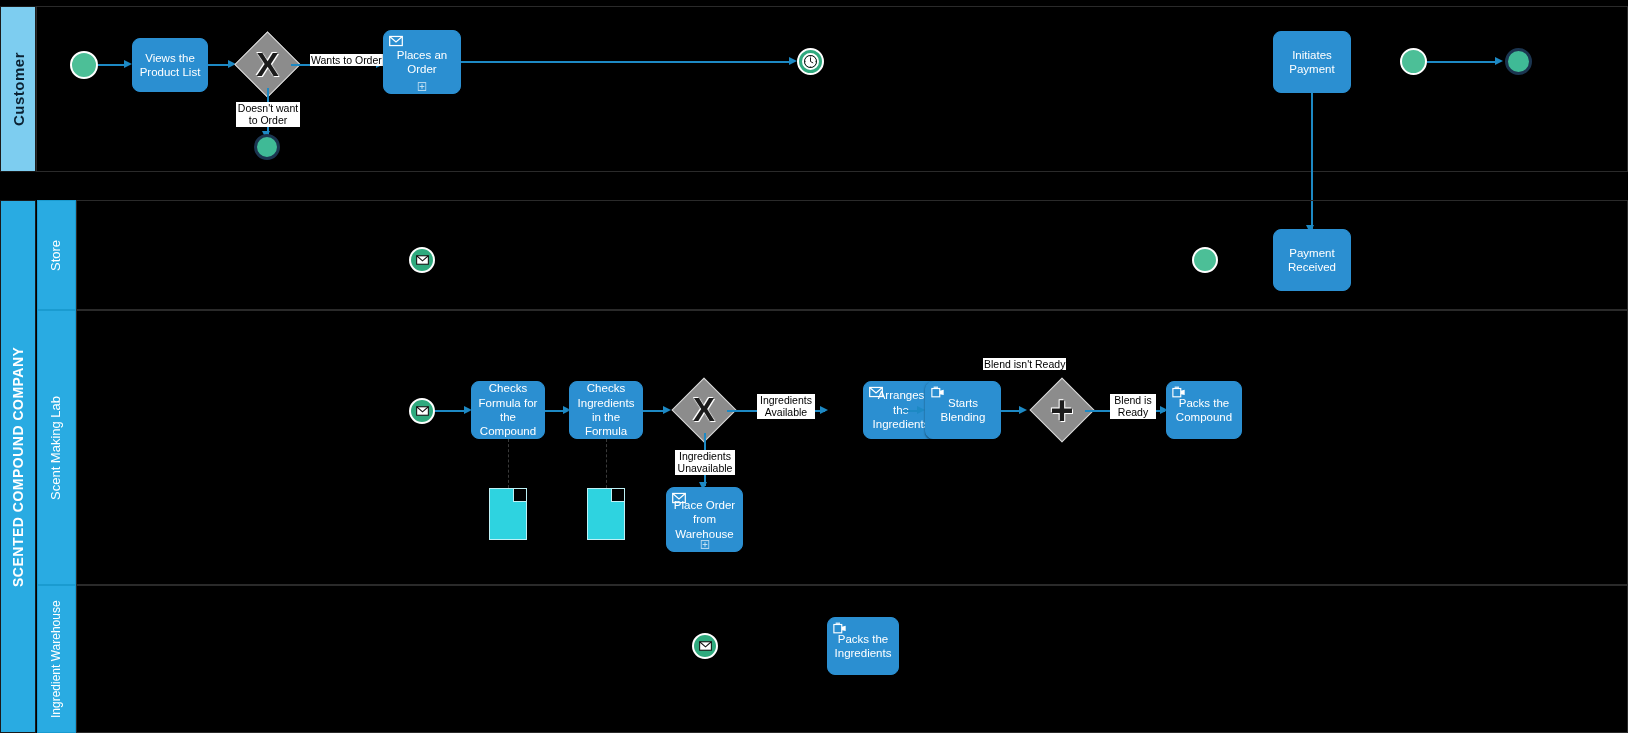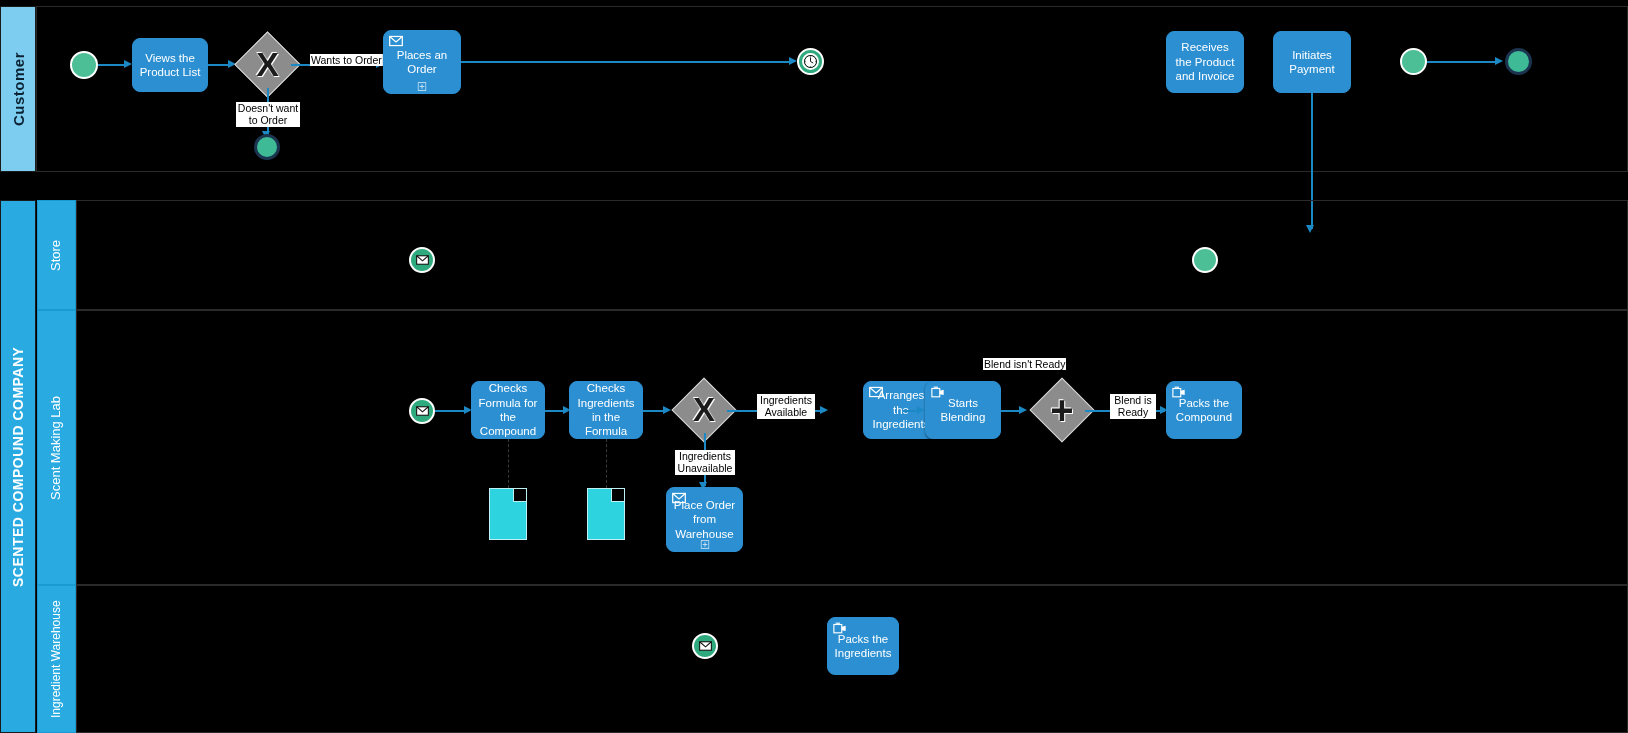--- a/index.html
+++ b/index.html
@@ -270,25 +270,20 @@
       <line x1="10" y1="10" x2="10" y2="4.6" stroke="#111" stroke-width="1.3"></line>
       <line x1="10" y1="10" x2="13.6" y2="12" stroke="#111" stroke-width="1.3"></line>
       <line x1="10" y1="1.6" x2="10" y2="3.4" stroke="#111" stroke-width="1.2"></line>
       <line x1="10" y1="16.6" x2="10" y2="18.4" stroke="#111" stroke-width="1.2"></line>
       <line x1="1.6" y1="10" x2="3.4" y2="10" stroke="#111" stroke-width="1.2"></line>
       <line x1="16.6" y1="10" x2="18.4" y2="10" stroke="#111" stroke-width="1.2"></line>
     </svg>
   </div>
   <div class="dim-label" style="left:772px; top:78px; width:78px;"></div>
 
-  <div class="task" style="left:1166px; top:31px; width:78px; height:62px;">
-    <span class="tlabel">Receives the
-Product and
-Invoice</span>
-  </div>
 
   <div class="task" style="left:1273px; top:31px; width:78px; height:62px;">
     <span class="tlabel">Initiates
 Payment</span>
   </div>
 
   <div class="flow-v" style="left:1311px; top:93px; height:136px;"></div>
   <div class="arrow arrow-d" style="left:1306px; top:225px;"></div>
 
   <div class="event ev-start" style="left:1400px; top:48px; width:27px; height:27px;"></div>
@@ -324,20 +319,24 @@
     <svg viewBox="0 0 16 12" style="position:absolute; width:13px; height:10px;">
       <rect x="0.8" y="0.8" width="14.4" height="10.4" fill="#ffffff" stroke="#111" stroke-width="1.3"></rect>
       <polyline points="0.8,0.8 8,7 15.2,0.8" fill="none" stroke="#111" stroke-width="1.3"></polyline>
     </svg>
   </div>
   <div class="dim-label" style="left:382px; top:276px; width:82px;"></div>
 
   <div class="event ev-start" style="left:1192px; top:247px; width:26px; height:26px;"></div>
   <div class="dim-label" style="left:1168px; top:276px; width:76px;"></div>
 
+  <div class="task" style="left:1273px; top:229px; width:78px; height:62px;">
+    <span class="tlabel">Payment
+Received</span>
+  </div>
 
   <div class="event ev-inter" style="left:409px; top:398px; width:26px; height:26px;">
     <svg viewBox="0 0 16 12" style="position:absolute; width:13px; height:10px;">
       <rect x="0.8" y="0.8" width="14.4" height="10.4" fill="#ffffff" stroke="#111" stroke-width="1.3"></rect>
       <polyline points="0.8,0.8 8,7 15.2,0.8" fill="none" stroke="#111" stroke-width="1.3"></polyline>
     </svg>
   </div>
   <div class="dim-label" style="left:382px; top:427px; width:82px;"></div>
 
   <div class="flow-h" style="left:435px; top:410px; width:32px;"></div>

